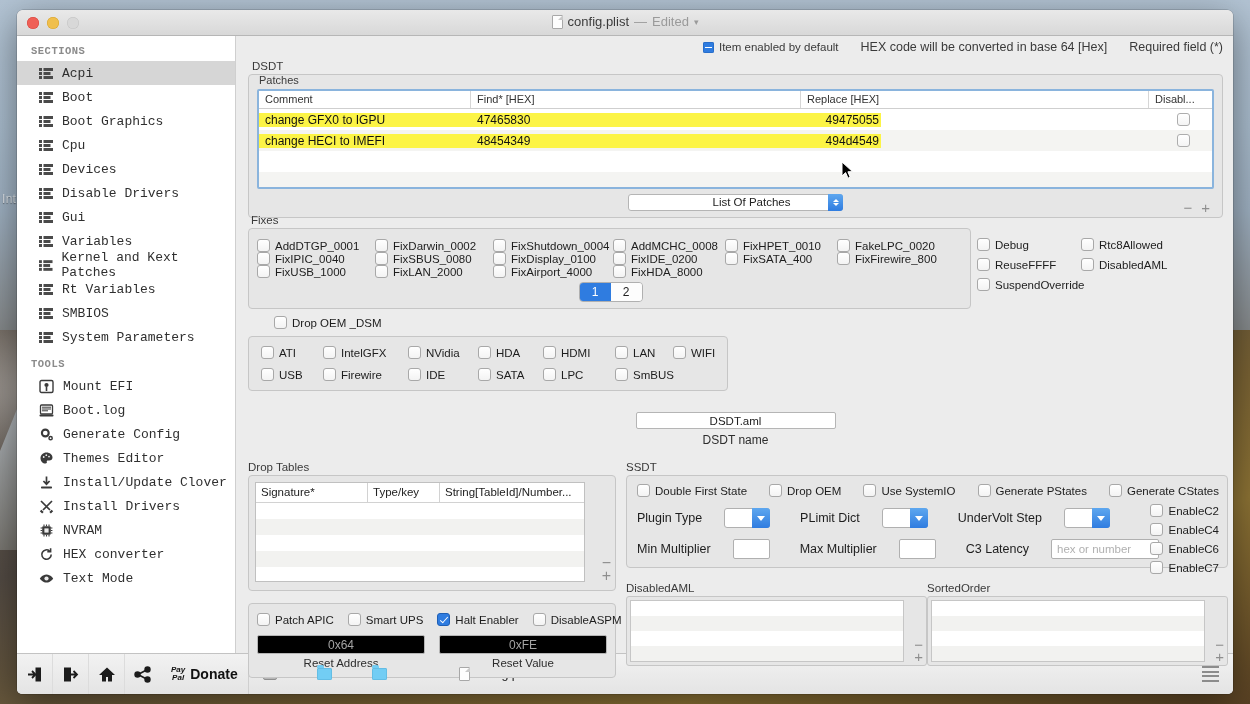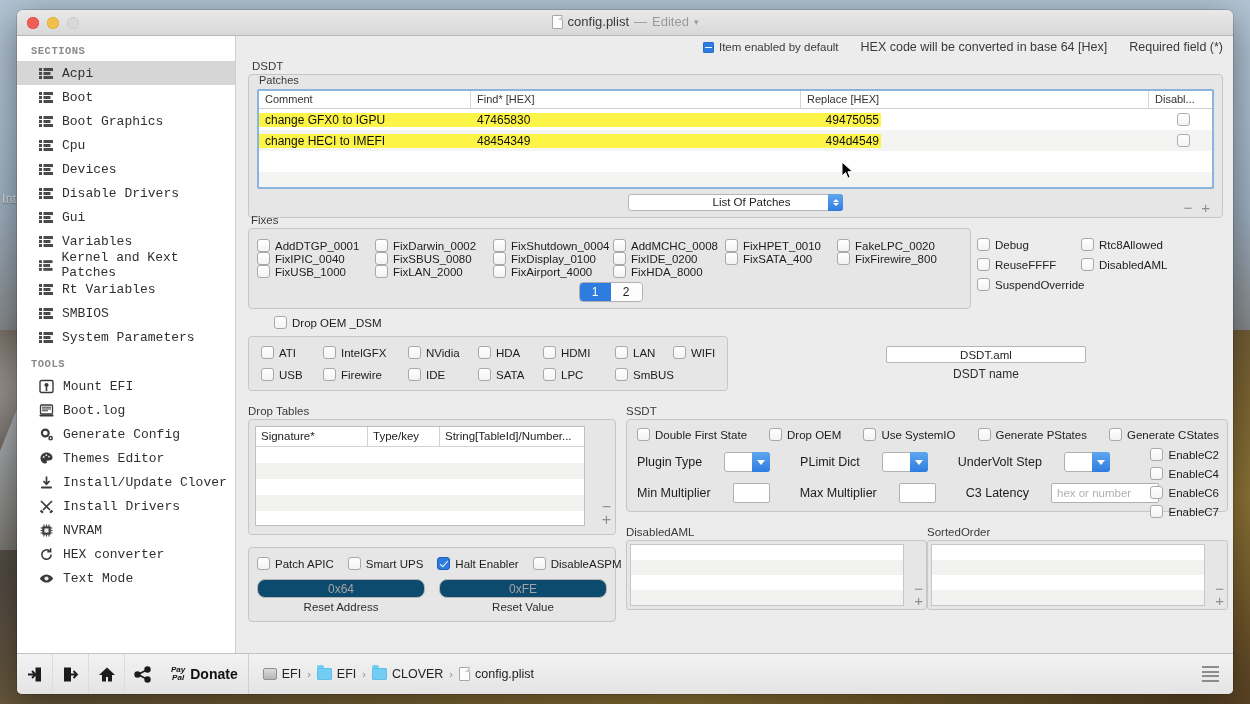--- a/index.html
+++ b/index.html
@@ -161,21 +161,21 @@
   .seg{ display:flex; border:1px solid #b0b0b0; border-radius:4px; overflow:hidden; font-size:12px; }
   .seg div{ width:31px; height:18px; display:flex; align-items:center; justify-content:center; background:#fdfdfd; color:#222;}
   .seg div.sel{ background:#2f7ce0; color:#fff; }
 
   .right-fix{ flex:1; padding-top:10px; }
   .rf-grid{ display:grid; grid-template-columns:104px 1fr; row-gap:7px; }
 
   .drop-dsm{ margin:7px 0 0 26px; }
 
   
-  .dev-row{ display:flex; gap:21px; margin-top:7px; }
+  .dev-row{ display:flex; gap:21px; margin-top:7px;flex-direction:column; }
   .dev-box{ width:480px; border:1px solid #c6c6c6; border-radius:4px; background:#e6e6e6; padding:9px 8px 9px 12px; }
   .dev-grid{ display:grid; grid-template-columns:62px 85px 70px 65px 72px 58px 1fr; row-gap:9px; }
   .dsdt-name{ flex:1; display:flex; flex-direction:column; align-items:center; justify-content:center; gap:4px;}
   .dsdt-field{
     width:200px; height:17px; background:#fff; border:1px solid #b5b5b5; border-radius:2px;
     font-size:11.5px; color:#222; display:flex; align-items:center; justify-content:center;
   }
 
   
   .lower{ display:flex; gap:10px; margin-top:14px; }
@@ -190,21 +190,21 @@
   .zebra div{ height:16px; }
   .zebra div:nth-child(odd){ background:#fff; }
   .zebra div:nth-child(even){ background:#f2f2f0; }
   .dt-pm{ position:absolute; right:4px; bottom:8px; display:flex; flex-direction:column; align-items:center; color:#8e8e8e; font-size:16px; line-height:13px; }
 
   .apic-box{ border:1px solid #c6c6c6; border-radius:4px; background:#e6e6e6; margin-top:12px; padding:9px 8px 8px 8px; }
   .apic-row{ display:flex; gap:14px; align-items:center; }
   .reset-row{ display:flex; gap:14px; margin-top:9px; }
   .reset-cell{ flex:1; display:flex; flex-direction:column; align-items:center; gap:3px; }
   .reset-inp{
-    width:100%; height:19px; border:1px solid #b5b5b5; border-radius:8px; background:#0c4a6e;
+    width:100%; height:19px; border:1px solid #b5b5b5; border-radius:2px; background:#000000;
     display:flex; align-items:center; justify-content:center; font-size:12px; color:#a4a4a4;
   }
   .reset-lbl{ font-size:11.5px; color:#2d2d2d; }
 
   
   .ssdt-box{ border:1px solid #c6c6c6; border-radius:4px; background:#e6e6e6; padding:8px 8px 8px 10px; position:relative; }
   .ssdt-top{ display:flex; gap:0; }
   .ssdt-top .chk{ margin-right:22px; }
   .ssdt-mid{ display:flex; align-items:center; margin-top:11px; gap:22px; }
   .fld-lbl{ font-size:12.5px; color:#1d1d1d; white-space:nowrap; }

